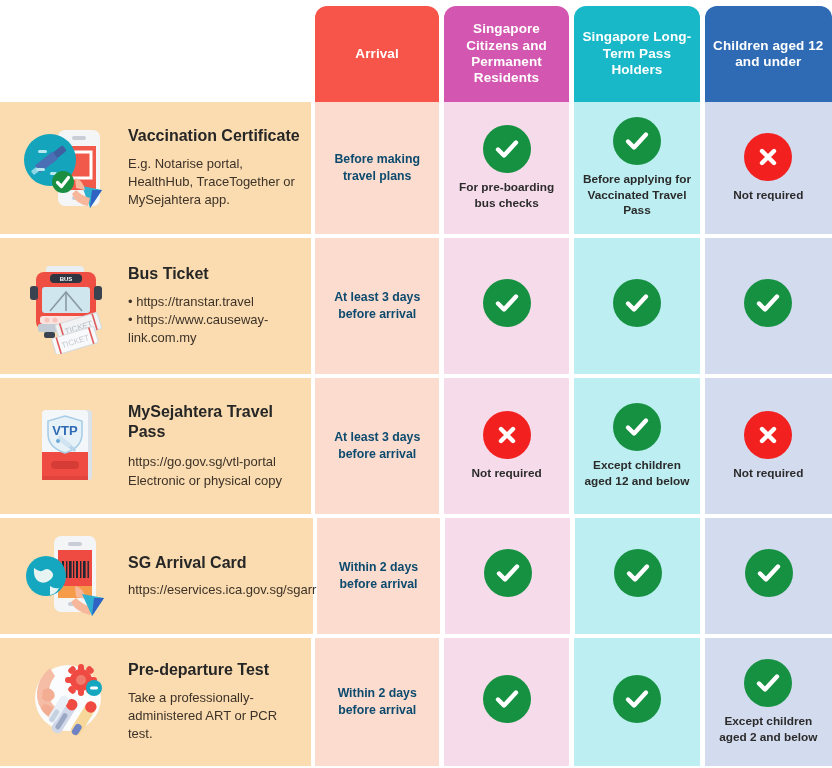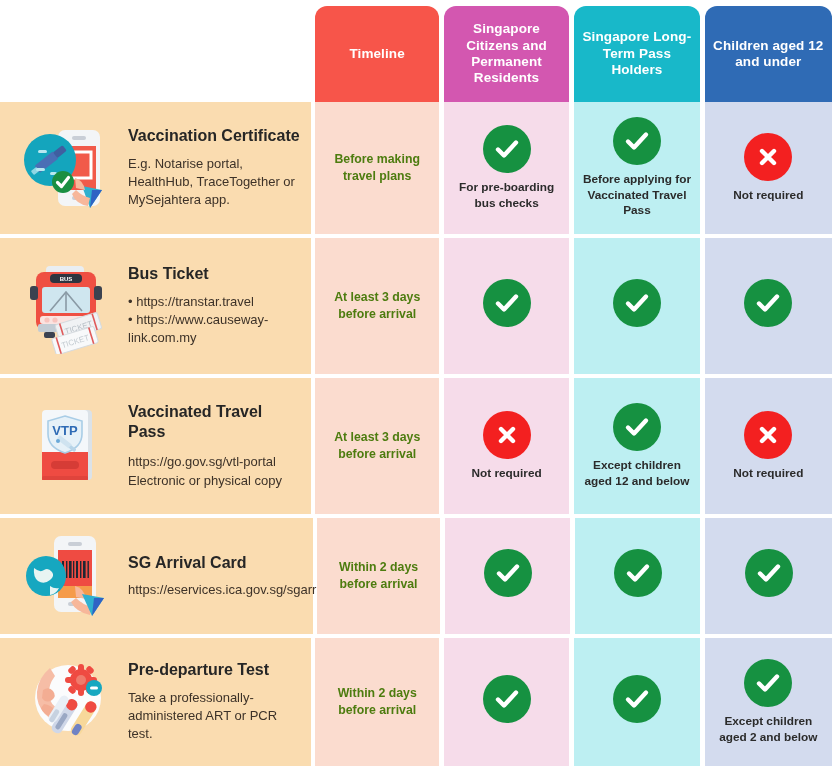--- a/index.html
+++ b/index.html
@@ -99,21 +99,21 @@
     color: #3d3228;
     line-height: 1.42;
   }
 
   
   .cell-timeline {
     width: 124px; margin-left: 4px;
     background: #fbdccf;
     font-weight: bold;
     font-size: 12.3px;
-    color: #4d7c0f;
+    color: #0c4a6e;
     line-height: 1.35;
     padding: 0 6px;
   }
   .cell-cit {
     width: 126px; margin-left: 5px;
     background: #f6dcea;
   }
   .cell-ltp {
     width: 126px; margin-left: 5px;
     background: #bdeff2;
@@ -148,21 +148,21 @@
   svg.illo { display: block; }
 </style>
 </head>
 <body>
 
 <div id="infographic">
 
   <div class="header-row">
     <div class="hdr hdr-spacer"></div>
     <div class="hdr hdr-timeline">
-      <span>Timeline</span>
+      <span>Arrival</span>
     </div>
     <div class="hdr hdr-citizens">
       <span>Singapore Citizens and Permanent Residents</span>
     </div>
     <div class="hdr hdr-ltp">
       <span>Singapore Long-Term Pass Holders</span>
     </div>
     <div class="hdr hdr-children">
       <span>Children aged 12 and under</span>
     </div>
@@ -312,21 +312,21 @@
             <path d="M45 18 L62 23 v13 c0 10 -8 16 -17 19 c-9 -3 -17 -9 -17 -19 V23 Z" fill="#e6f1f8" stroke="#a9cde6" stroke-width="1.6"></path>
             <text x="45" y="37" font-size="13" font-weight="bold" fill="#2f6bb5" text-anchor="middle" font-family="Liberation Sans, sans-serif">VTP</text>
             <g transform="rotate(38 45 45)">
               <rect x="36" y="42" width="16" height="5" rx="1.5" fill="#cfe3f0"></rect>
               <rect x="51" y="43" width="7" height="3.5" rx="1" fill="#b7d4e8"></rect>
             </g>
             <circle cx="38" cy="43" r="2" fill="#6aa8d8"></circle>
           </svg>
         </div>
         <div class="info-text">
-          <div class="info-title">Vaccinated Travel Pass</div>
+          <div class="info-title">MySejahtera Travel Pass</div>
           <div class="info-sub" style="margin-top:12px;">https://go.gov.sg/vtl-portal</div>
           <div class="info-sub">Electronic or physical copy</div>
         </div>
       </div>
       <div class="cell cell-timeline">
         <span>At least 3 days before arrival</span>
       </div>
       <div class="cell cell-cit">
         <span class="mark no badge">
           <svg width="30" height="30" viewBox="0 0 30 30">

